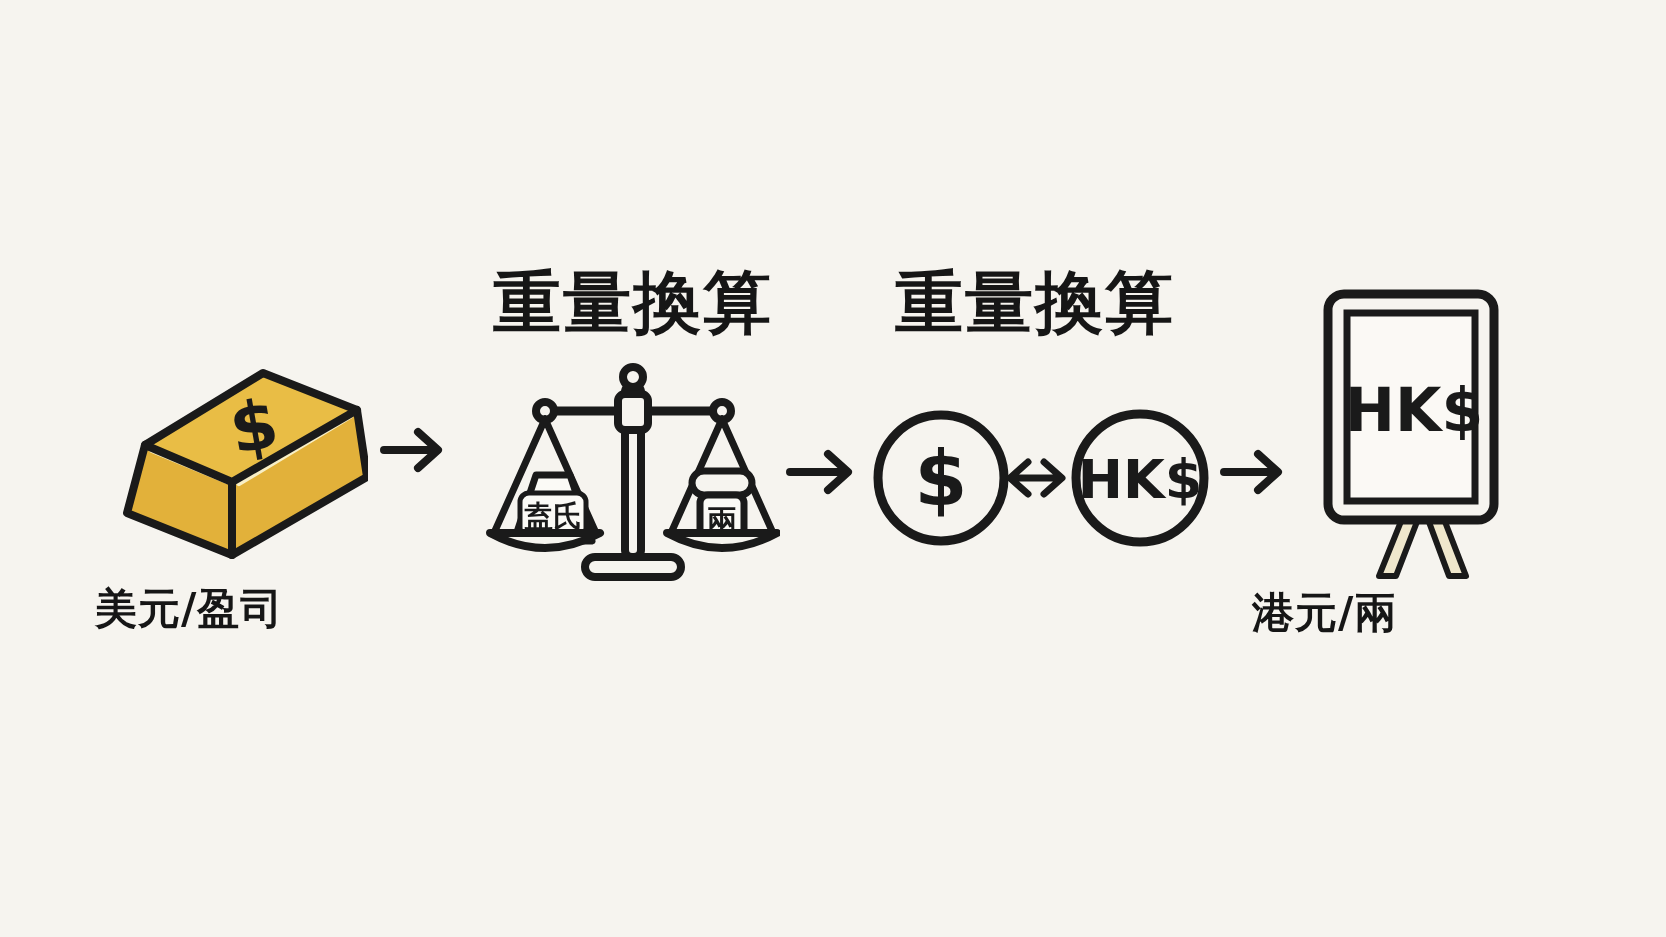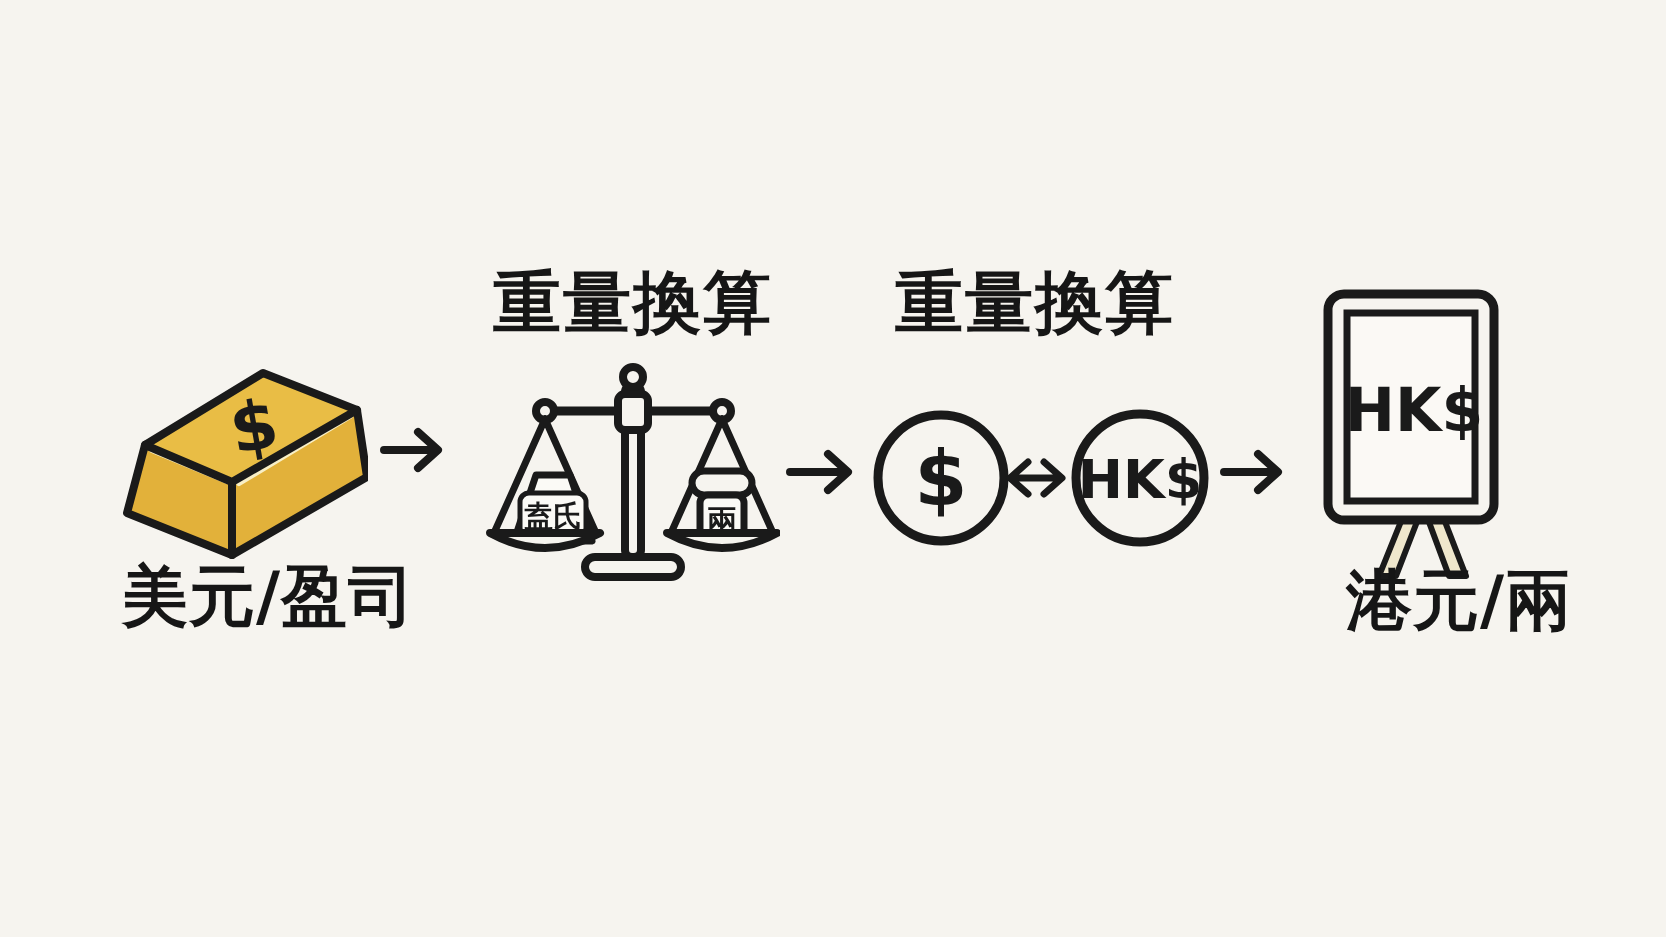--- a/index.html
+++ b/index.html
@@ -18,26 +18,27 @@
     position:absolute;
     text-align:center;
     font-size:68px;
     font-weight:800;
     color:#161616;
     letter-spacing:2px;
     white-space:nowrap;
   }
   .caption{
     position:absolute;
-    text-align:right;
-    font-size:66px;
+    text-align:left;
+    font-size:42px;
     font-weight:800;
     color:#161616;
     letter-spacing:1px;
     white-space:nowrap;
+    margin-top:29px;
   }
   svg text{
     font-family:"DejaVu Sans","Liberation Sans",sans-serif;
   }
 </style>
 </head>
 <body>
 
 <div class="canvas">
 

